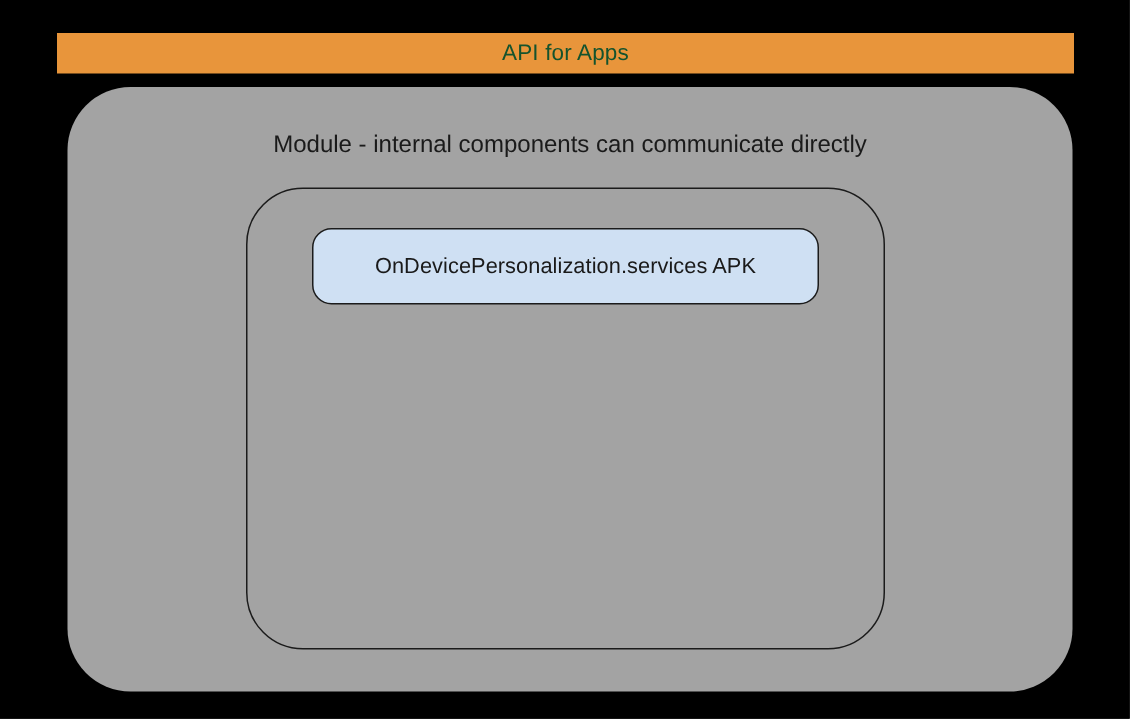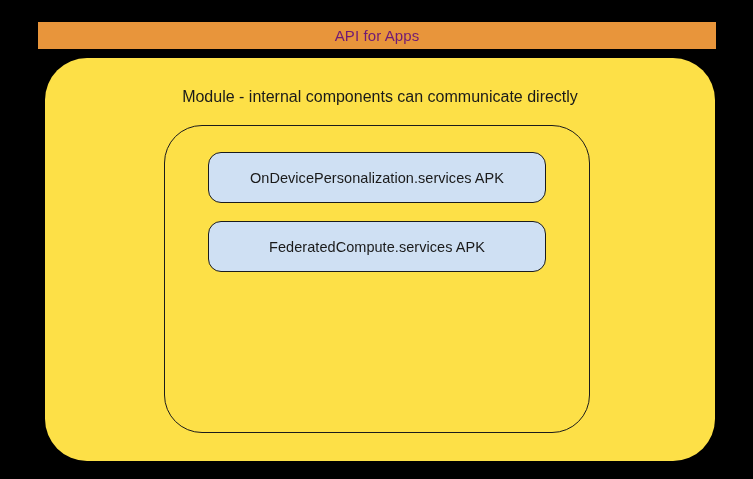--- a/index.html
+++ b/index.html
@@ -31,34 +31,34 @@
     top: 22px;
     width: 678px;
     height: 27px;
     background: #e8953b;
     display: flex;
     align-items: center;
     justify-content: center;
   }
   .api-bar-label {
     font-size: 15px;
-    color: #701a75;
+    color: #14532d;
     letter-spacing: 0.1px;
     line-height: 1;
     white-space: nowrap;
   }
 
   
   .module-card {
     position: absolute;
     left: 45px;
     top: 58px;
     width: 670px;
     height: 403px;
-    background: #fde047;
+    background: #a3a3a3;
     border-radius: 42px;
   }
 
   .module-title {
     position: absolute;
     left: 0;
     top: 30px;
     width: 100%;
     text-align: center;
     font-size: 16px;
@@ -79,21 +79,21 @@
   }
 
   
   .components {
     position: absolute;
     left: 163px;  
     top: 94px;    
     width: 338px; 
     display: flex;
     flex-direction: column;
-    gap: 18px;
+    gap: 6px;
   }
   .component-box {
     height: 51px;
     box-sizing: border-box;
     border: 1.4px solid #1b1b1b;
     border-radius: 13px;
     background: #cfe0f3;
     display: flex;
     align-items: center;
     justify-content: center;
@@ -119,21 +119,18 @@
     <div class="module-title">Module - internal components can communicate directly</div>
 
     <div class="inner-container"></div>
 
     <div class="components">
 
       <div class="component-box">
         <span class="component-label">OnDevicePersonalization.services APK</span>
       </div>
 
-      <div class="component-box">
-        <span class="component-label">FederatedCompute.services APK</span>
-      </div>
 
 
 
     </div>
   </div>
 </div>
 
 </body></html>

